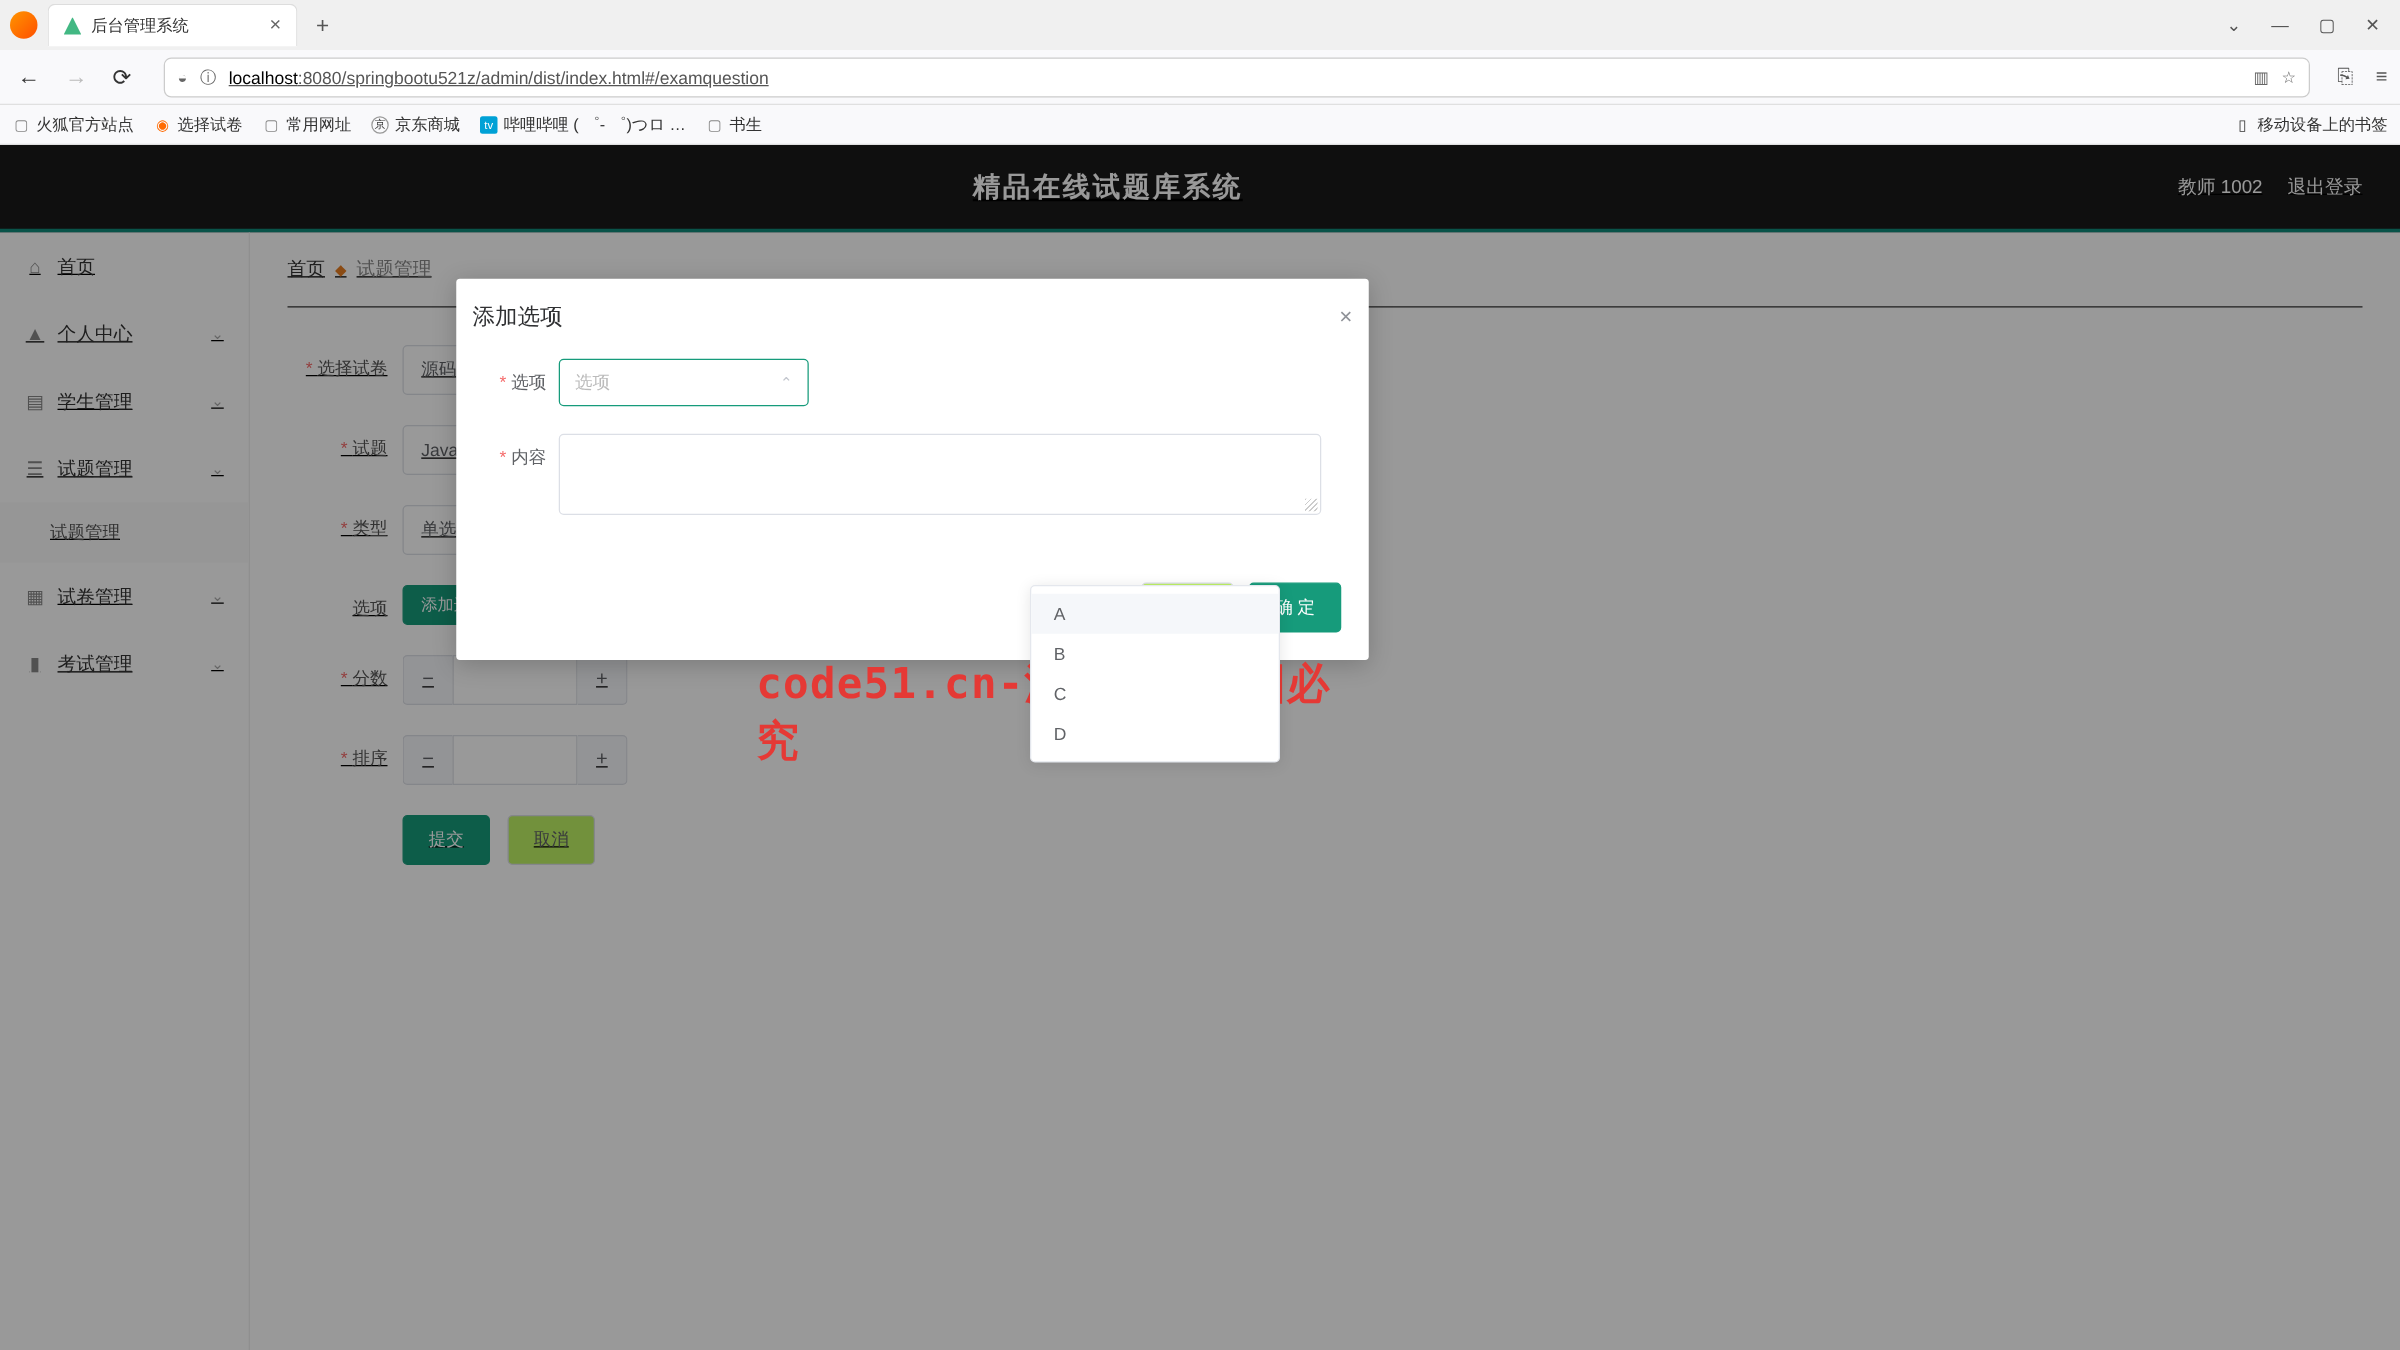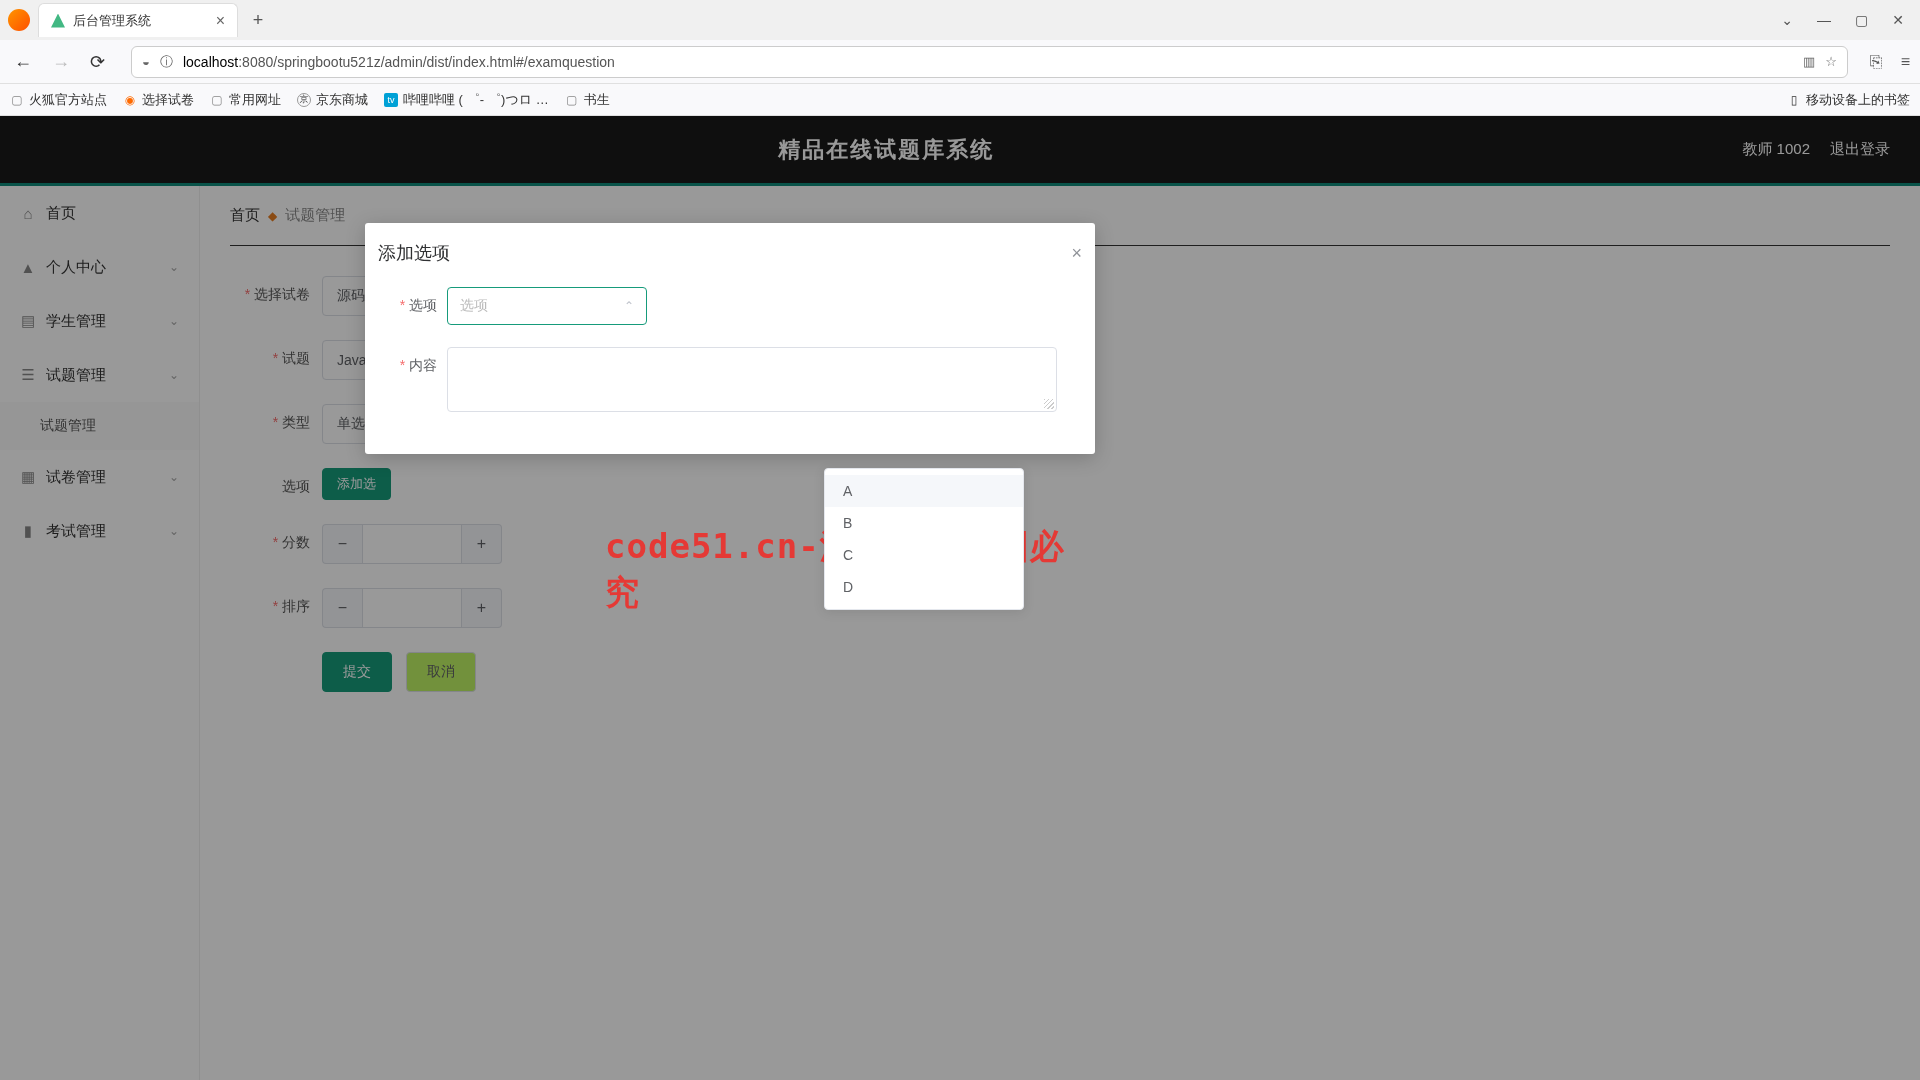--- a/index.html
+++ b/index.html
@@ -15,35 +15,35 @@
 .tab-close { font-size: 16px; color: #666; cursor: pointer; }
 .new-tab { width: 28px; height: 28px; display: flex; align-items: center; justify-content: center; font-size: 18px; color: #555; margin-left: 6px; cursor: pointer; }
 .window-ctrls { margin-left: auto; display: flex; gap: 24px; font-size: 14px; color: #555; padding-right: 8px; }
 .window-ctrls span { cursor: pointer; }
 
 .nav-bar { display: flex; align-items: center; height: 44px; padding: 0 10px; gap: 12px; background: #f9f9fb; border-bottom: 1px solid #e0e0e0; }
 .nav-btn { color: #333; font-size: 18px; cursor: pointer; padding: 4px; }
 .nav-btn.dim { color: #bbb; }
 .url-bar { flex: 1; display: flex; align-items: center; background: #fff; border: 1px solid #ccc; border-radius: 6px; height: 32px; padding: 0 10px; gap: 10px; margin: 0 10px; }
 .url-icon { color: #666; font-size: 13px; }
-.url-text { flex: 1; font-size: 14px; color: #555; }
+.url-text { flex: 1; font-size: 14px; color: #555; text-decoration: underline; }
 .url-text .host { color: #000; }
 .right-ctrls { display: flex; gap: 18px; align-items: center; font-size: 16px; color: #555; }
 
 .bookmarks-bar { display: flex; align-items: center; height: 32px; padding: 0 10px; gap: 16px; background: #f9f9fb; border-bottom: 1px solid #e0e0e0; font-size: 13px; }
 .bm { display: flex; align-items: center; gap: 5px; color: #333; cursor: pointer; }
 .bm-icon { width: 14px; height: 14px; display: inline-flex; align-items: center; justify-content: center; font-size: 12px; }
 .bm-folder { color: #888; }
 .bm-ff { color: #ff6a00; }
 .bm-jd { border: 1px solid #999; border-radius: 50%; font-size: 9px; width: 14px; height: 14px; }
 .bm-bili { background: #00a1d6; color: #fff; font-size: 9px; border-radius: 2px; padding: 0 2px; }
 .bm-right { margin-left: auto; }
 
 
-.app { position: relative; height: calc(1080px - 116px); }
+.app { position: relative; height: calc(1080px - 116px); text-decoration: underline; }
 .app-header { background: #1a1a1a; height: 70px; display: flex; align-items: center; color: #fff; padding: 0 30px; border-bottom: 3px solid #0f8a7a; }
 .app-title { flex: 1; text-align: center; font-size: 22px; font-weight: bold; letter-spacing: 2px; }
 .app-user { font-size: 15px; margin-right: 20px; }
 .app-logout { font-size: 15px; cursor: pointer; }
 
 .app-body { display: flex; height: calc(100% - 70px); }
 .sidebar { width: 200px; background: #fff; border-right: 1px solid #eee; }
 .menu-item { display: flex; align-items: center; height: 54px; padding: 0 20px; font-size: 15px; color: #333; cursor: pointer; gap: 10px; }
 .menu-icon { width: 16px; height: 16px; display: inline-flex; align-items: center; justify-content: center; color: #888; }
 .menu-chevron { margin-left: auto; color: #aaa; font-size: 12px; }
@@ -290,20 +290,24 @@
       <div class="dialog-row">
         <div class="dialog-label">内容</div>
         <div style="margin-left:10px;">
             <div class="dialog-textarea">
               <div class="resize"></div>
             </div>
           </div>
       </div>
     </div>
     <div class="watermark">code51.cn-源码乐园盗图必究</div>
+    <div class="dialog-footer">
+      <span class="btn">取 消</span>
+      <span class="btn btn-primary">确 定</span>
+    </div>
     <div class="dropdown">
       <div class="dropdown-item hover">A</div>
       <div class="dropdown-item">B</div>
       <div class="dropdown-item">C</div>
       <div class="dropdown-item">D</div>
     </div>
     <span class="cursor">☟</span>
   </div>
 </div>
 

